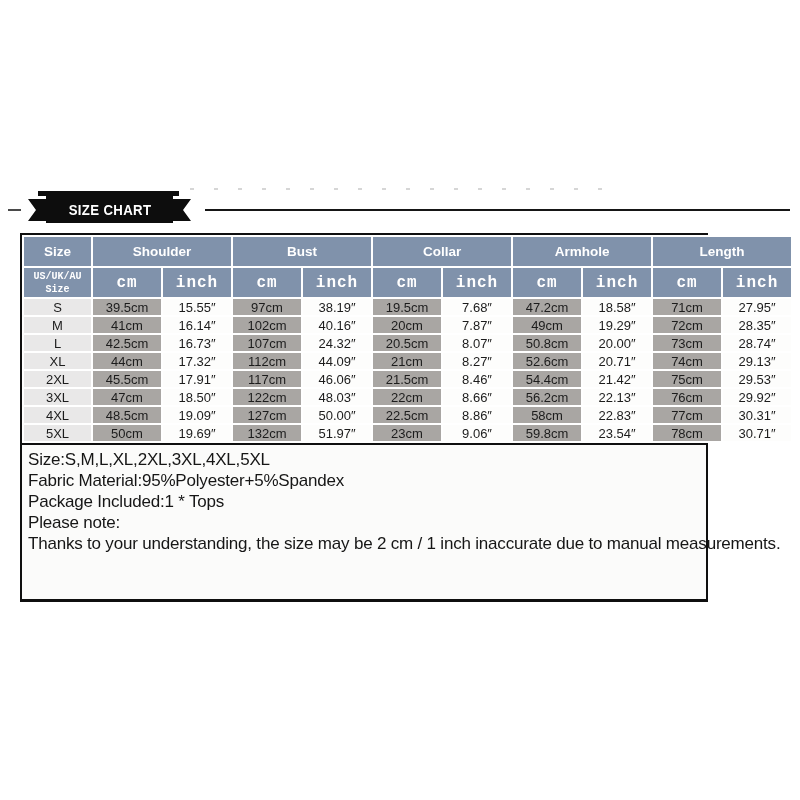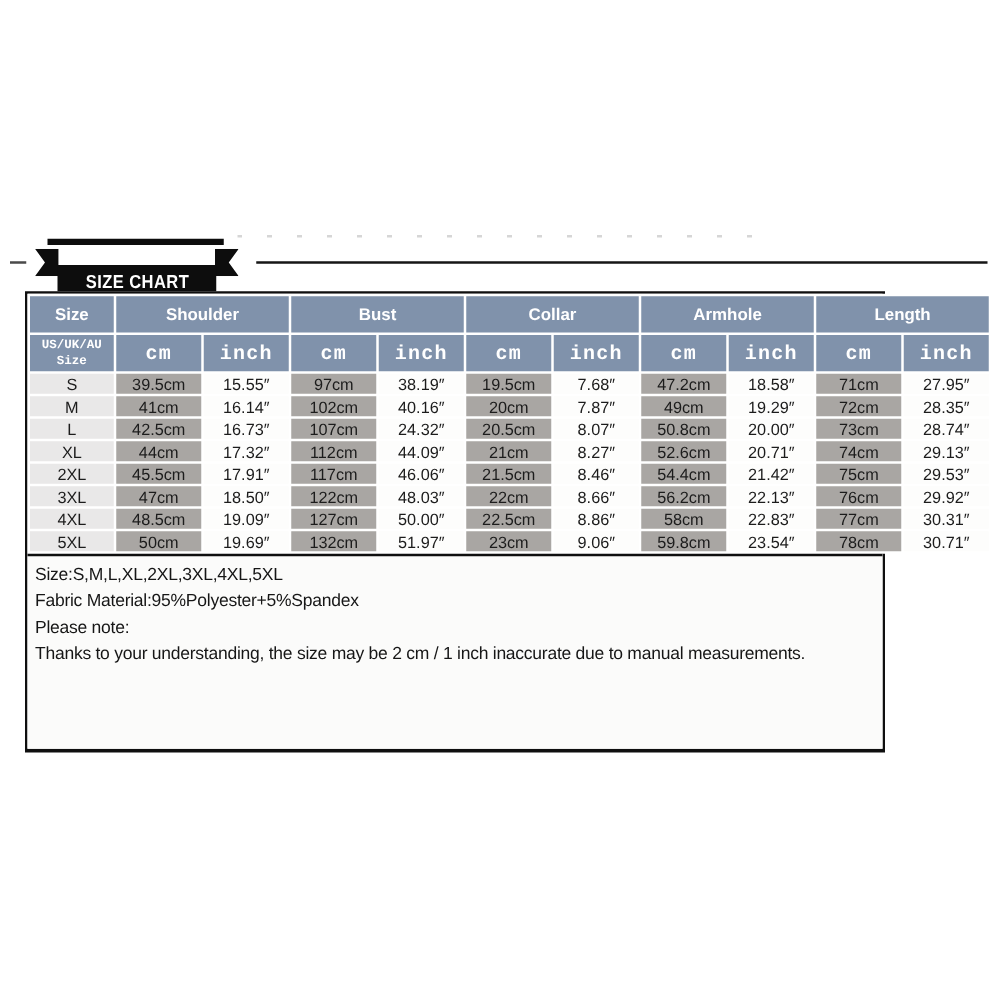--- a/index.html
+++ b/index.html
@@ -12,21 +12,21 @@
   }
   .stage { position: absolute; inset: 0; }
 
   
   .tickline {
     position: absolute; left: 190px; top: 188px; width: 420px; height: 2px;
     background: repeating-linear-gradient(to right, #d6d6d6 0 4px, transparent 4px 24px);
   }
   .ribbon-topbar { position: absolute; left: 38px; top: 191px; width: 141px; height: 5px; background: #0d0d0d; }
   .ribbon-body {
-    position: absolute; left: 46px; top: 212px; width: 127px; height: 27px;
+    position: absolute; left: 46px; top: 196px; width: 127px; height: 27px;
     background: #0d0d0d; display: flex; align-items: center; justify-content: center;
   }
   .ribbon-title {
     color: #ffffff; font-weight: bold; font-size: 15px; letter-spacing: .4px;
     transform: scaleX(.88); white-space: nowrap;
   }
   .tail-l {
     position: absolute; left: 28px; top: 199px; width: 19px; height: 22px; background: #0d0d0d;
     clip-path: polygon(0 0, 100% 0, 100% 100%, 0 100%, 42% 50%);
   }
@@ -59,21 +59,21 @@
   td.c-size { background: #e9e8e8; }
   td.c-cm   { background: #a9a6a3; }
   td.c-in   { background: #fdfdfc; }
 
   
   .notes {
     border-top: 2px solid #0f0f0f; background: #fbfbfa;
     height: 156px; padding: 4px 6px;
   }
   .notes .nline {
-    font-size: 14px; color: #161616; line-height: 21px; letter-spacing: -0.2px;
+    font-size: 17px; color: #161616; line-height: 21px; letter-spacing: -0.2px;
     white-space: nowrap;
   }
 </style>
 </head>
 <body>
 
 <div class="stage">
 
   <div class="tickline"></div>
   <div class="ribbon-topbar"></div>
@@ -238,18 +238,19 @@
         <td class="c-in">23.54″</td>
         <td class="c-cm">78cm</td>
         <td class="c-in">30.71″</td>
       </tr>
     </tbody>
       </table>
 
     <div class="notes">
       <div class="nline">Size:S,M,L,XL,2XL,3XL,4XL,5XL</div>
       <div class="nline">Fabric Material:95%Polyester+5%Spandex</div>
+      <div class="nline">Package Included:1 * Tops</div>
       <div class="nline">Please note:</div>
       <div class="nline">Thanks to your understanding, the size may be 2 cm / 1 inch inaccurate due to manual measurements.</div>
     </div>
   </div>
 
 </div>
 
 </body></html>

